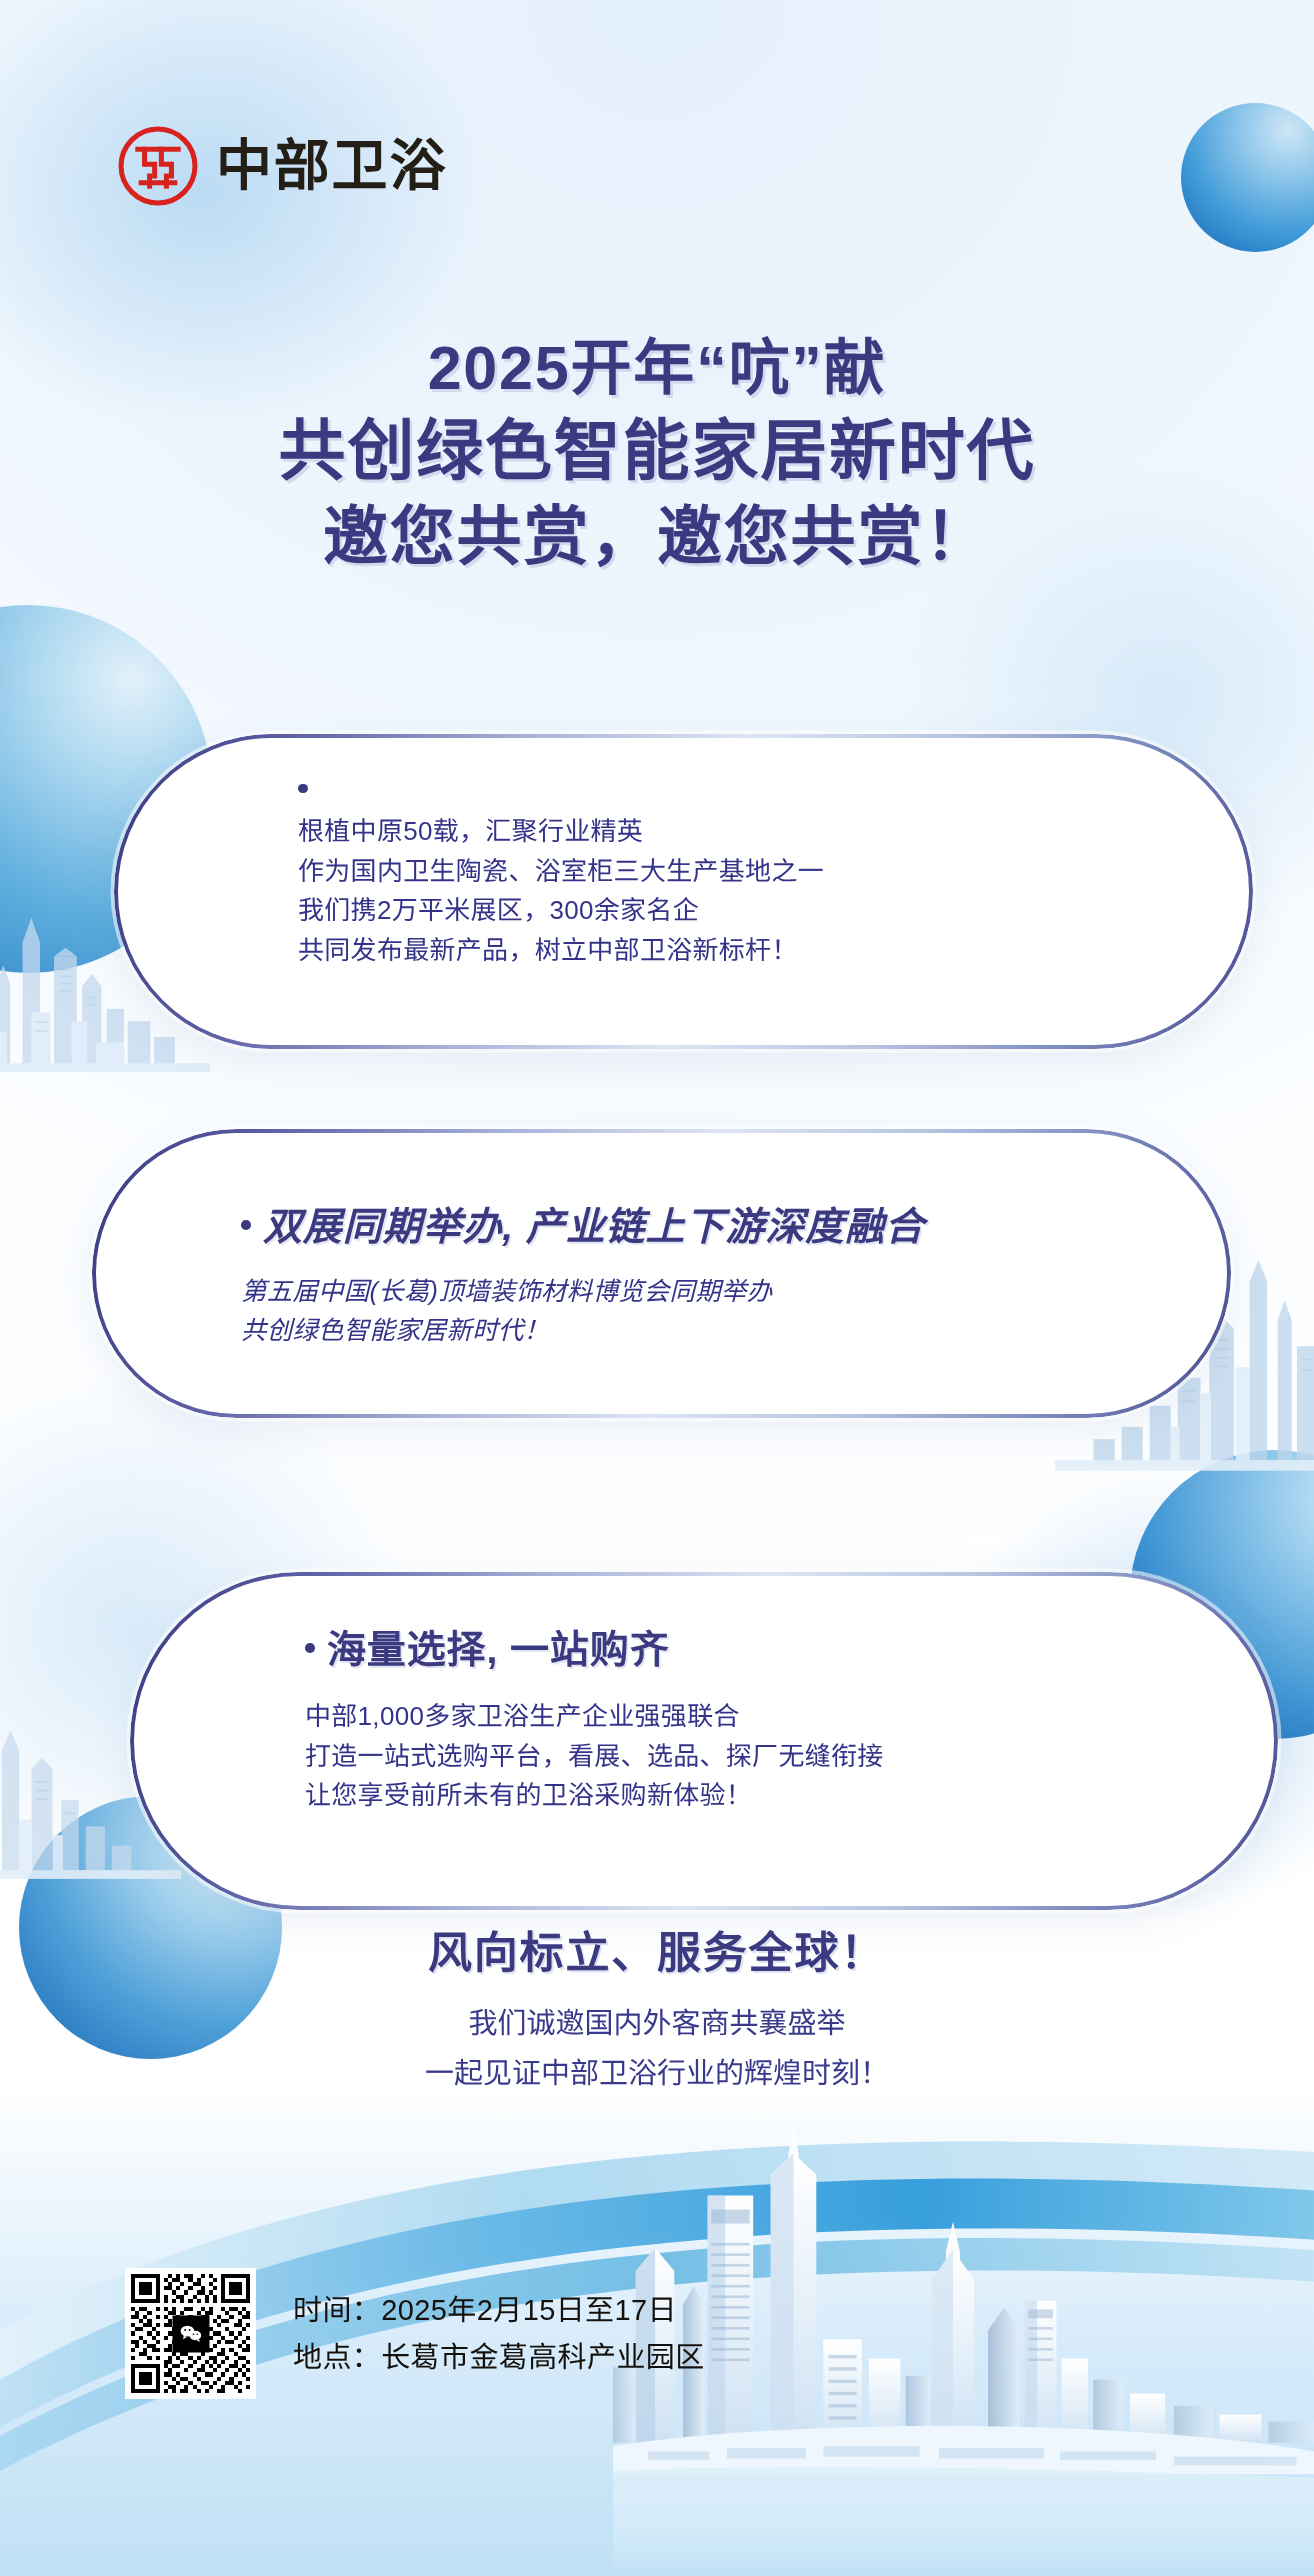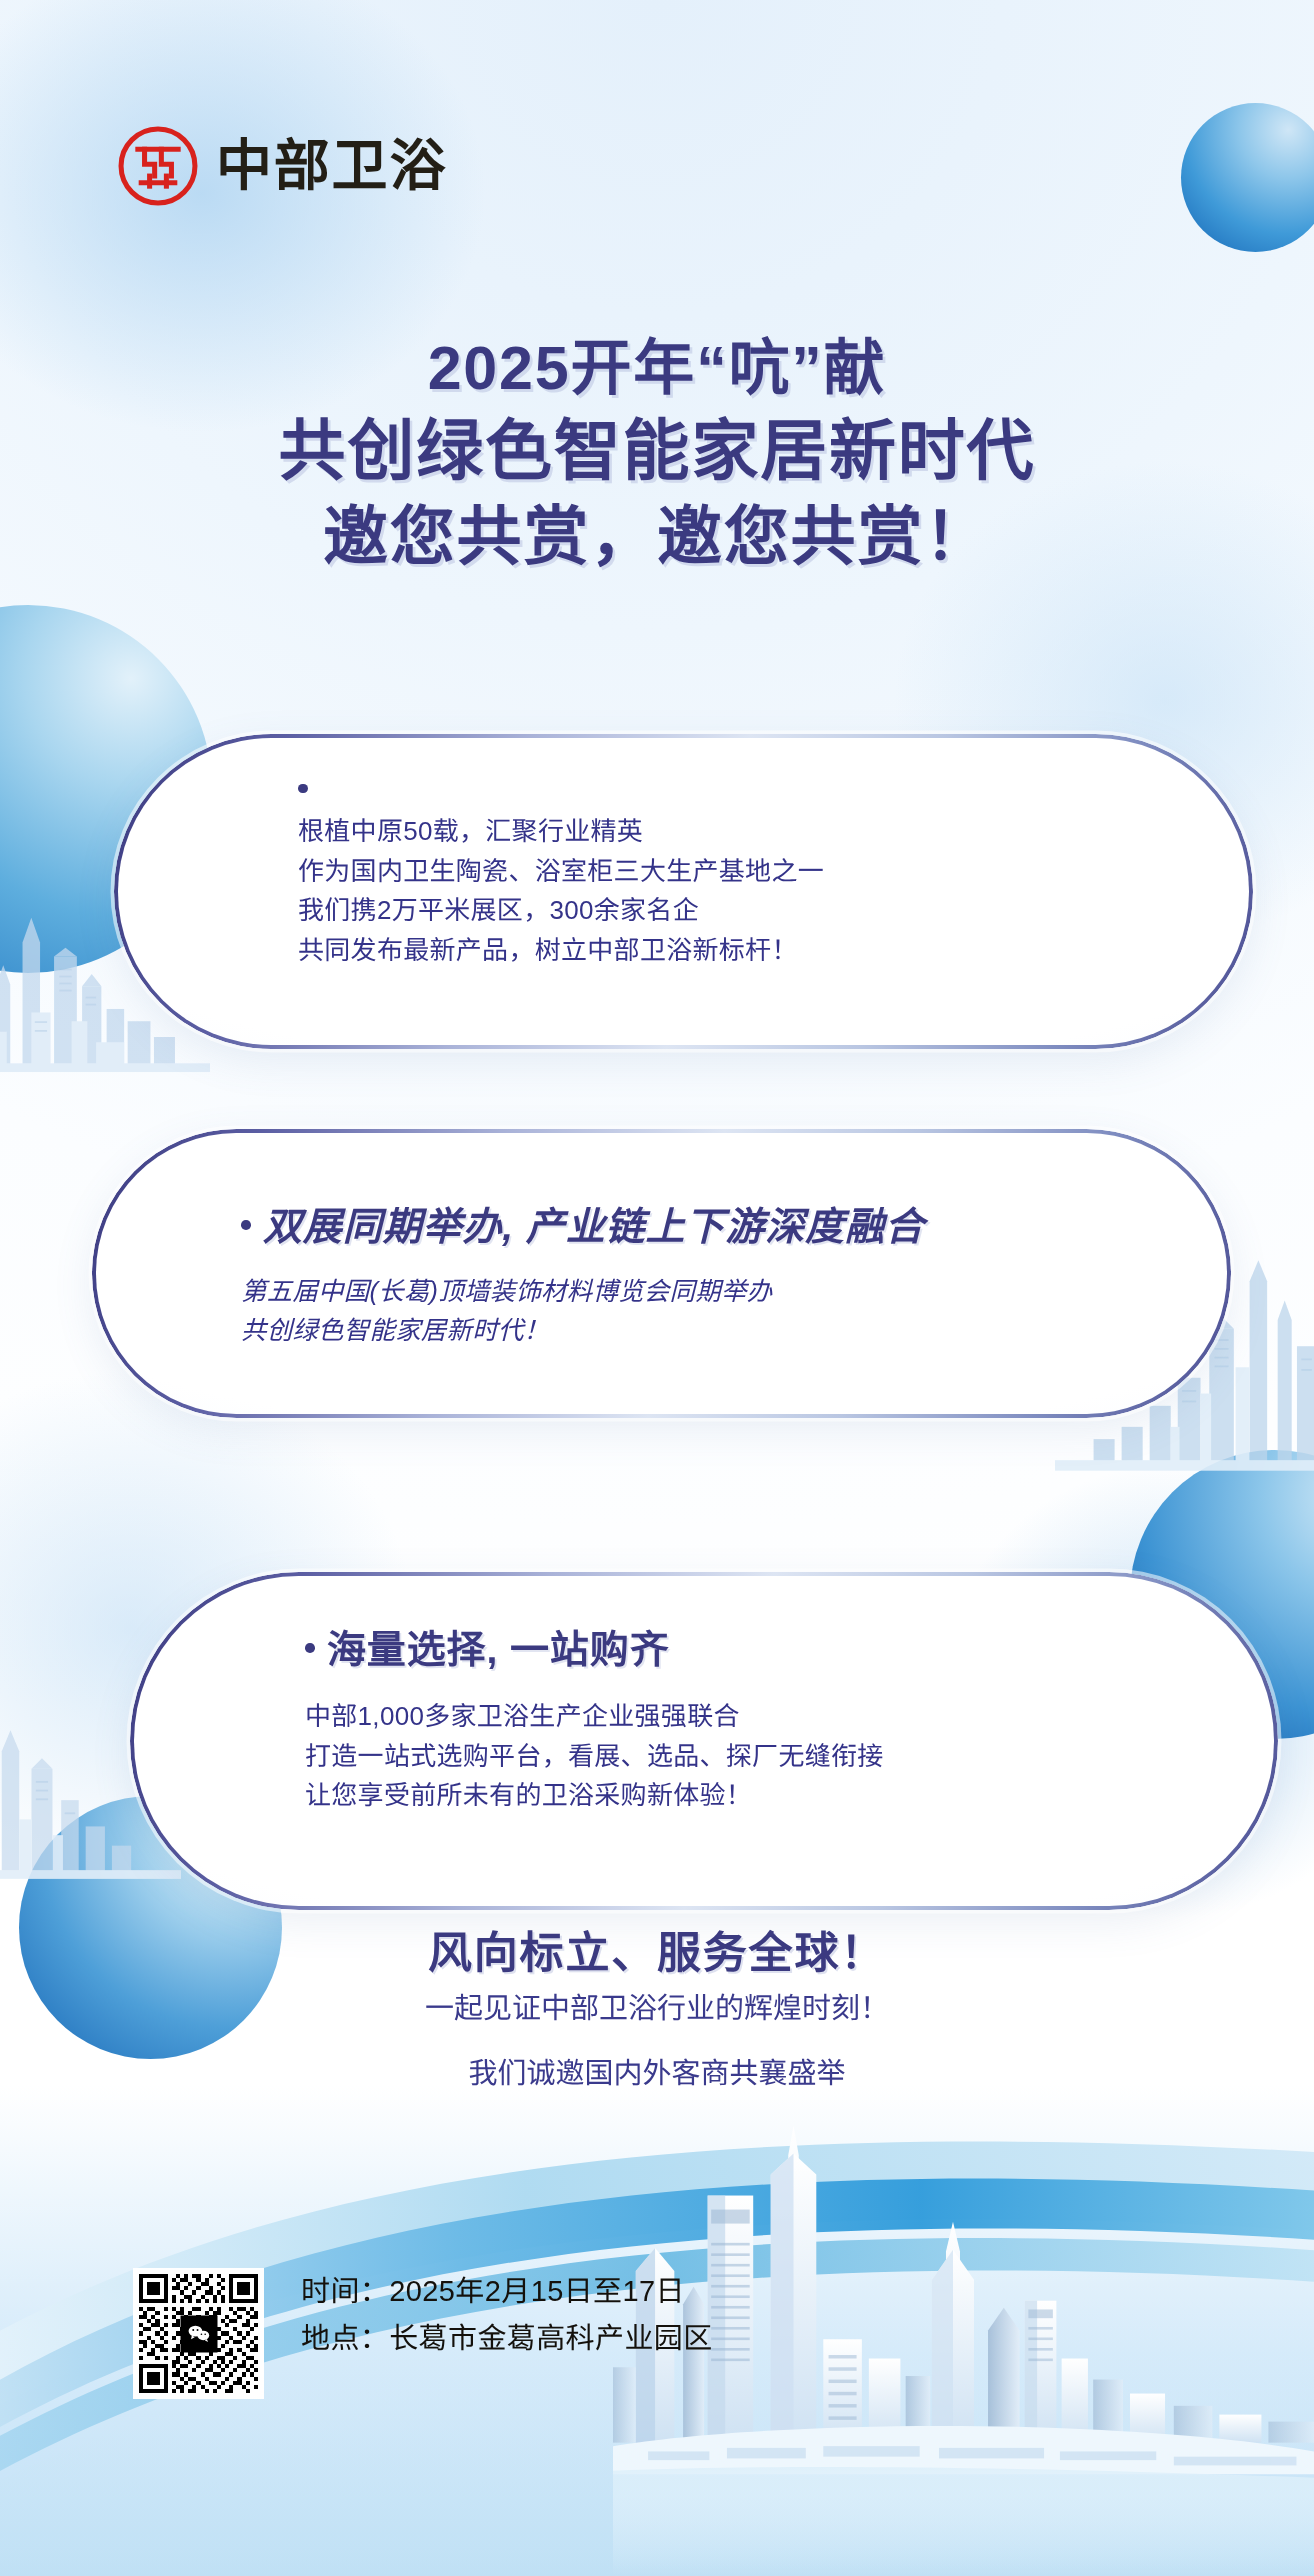--- a/index.html
+++ b/index.html
@@ -146,22 +146,22 @@
   }
   #closing .cl-line{
     font-size:29px; color:#3a3a8c; line-height:1.6; margin-top:19px;
   }
 
   
   #waves{ position:absolute; left:0; top:2068px; width:1314px; height:508px; pointer-events:none; }
 
   
   #footer{
-    position:absolute; left:133px; top:2268px;
-    display:flex; align-items:flex-start; gap:37px;
+    position:absolute; left:125px; top:2268px;
+    display:flex; align-items:center; gap:37px;
   }
   #qr{
     width:131px; height:131px; background:#fff; padding:6.1px;
     flex:0 0 auto; position:relative;
   }
   #qr svg{ display:block; }
   .qr-center{
     position:absolute; left:50%; top:50%; transform:translate(-50%,-50%);
     width:37px; height:37px; background:#000;
     display:flex; align-items:center; justify-content:center;
@@ -440,22 +440,22 @@
         <span>海量选择, 一站购齐</span>
       </div>
       <div class="body">中部1,000多家卫浴生产企业强强联合
 打造一站式选购平台，看展、选品、探厂无缝衔接
 让您享受前所未有的卫浴采购新体验！</div>
     </div>
   </div>
 
   <div id="closing">
     <div class="cl-title">风向标立、服务全球！</div>
+    <div class="cl-line">我们诚邀国内外客商共襄盛举</div>
     <div class="cl-line" style="margin-top:3.5px">一起见证中部卫浴行业的辉煌时刻！</div>
-    <div class="cl-line">我们诚邀国内外客商共襄盛举</div>
   </div>
 
   <div id="footer">
     <div id="qr">
       <svg viewBox="0 0 29 29" width="119" height="119" shape-rendering="crispEdges">
         <rect width="29" height="29" fill="#fff"></rect>
         <g fill="#000">
 
           <rect x="0" y="0" width="7" height="1"></rect>
             <rect x="0" y="6" width="7" height="1"></rect>

